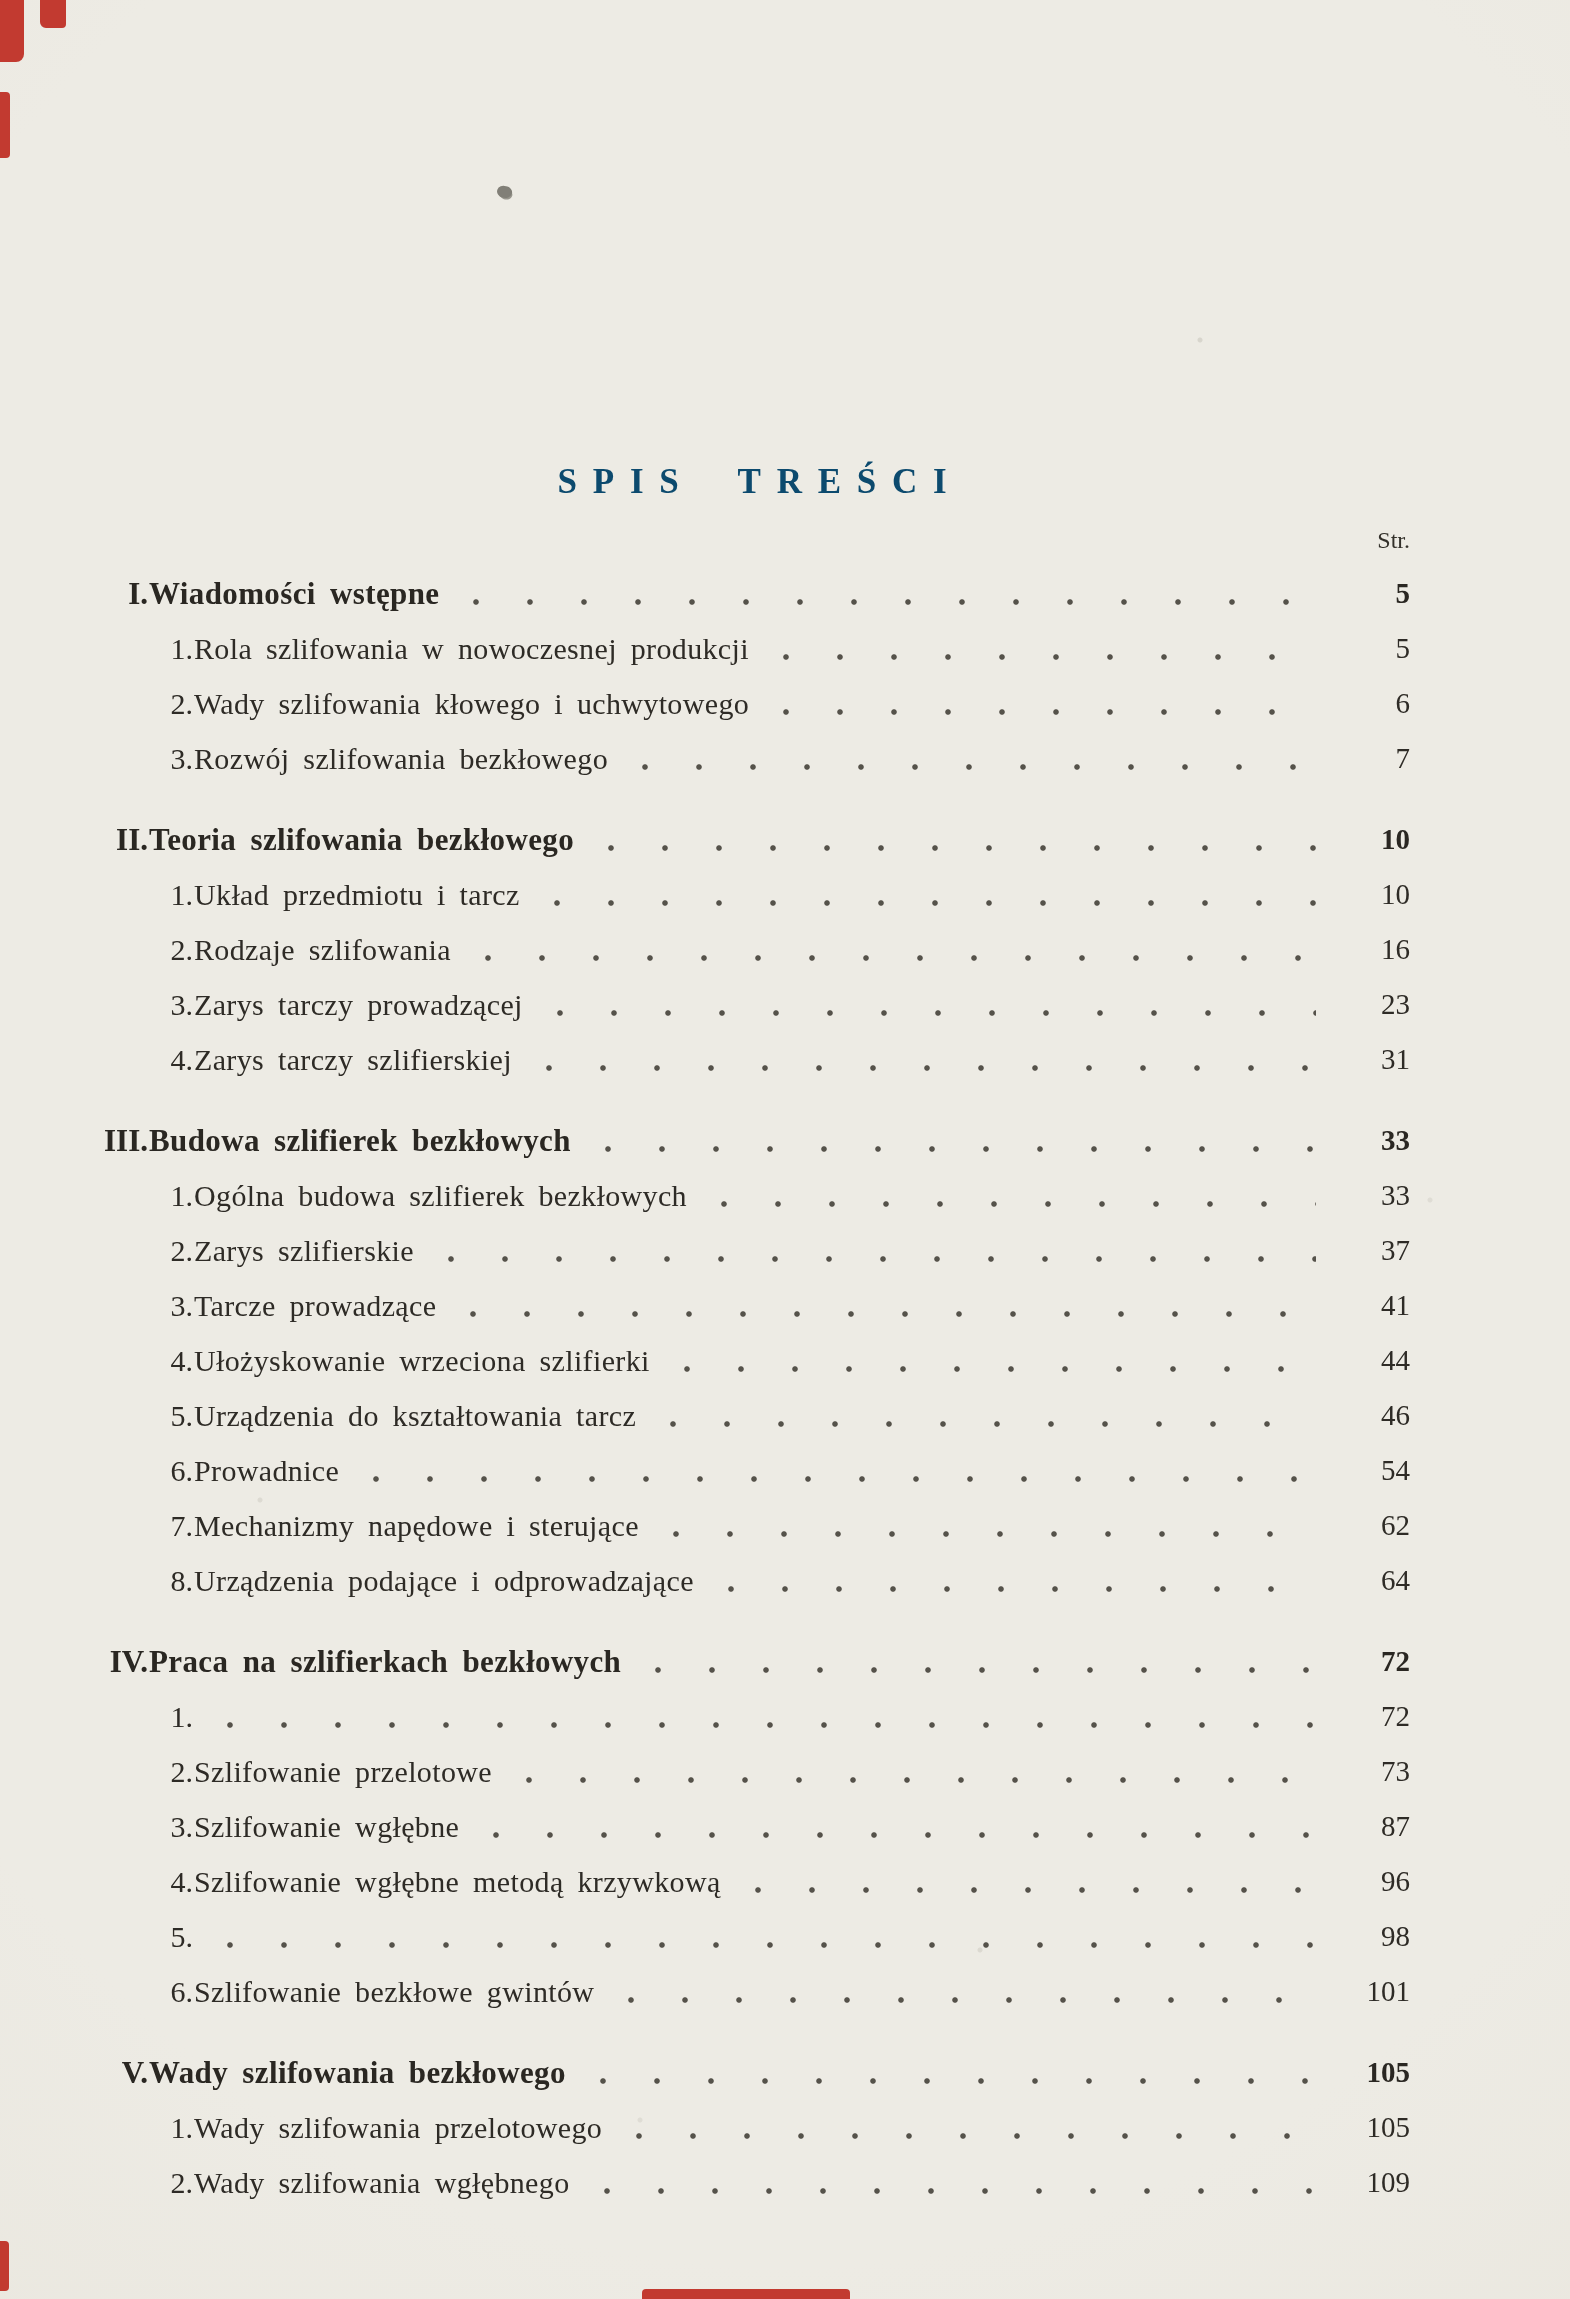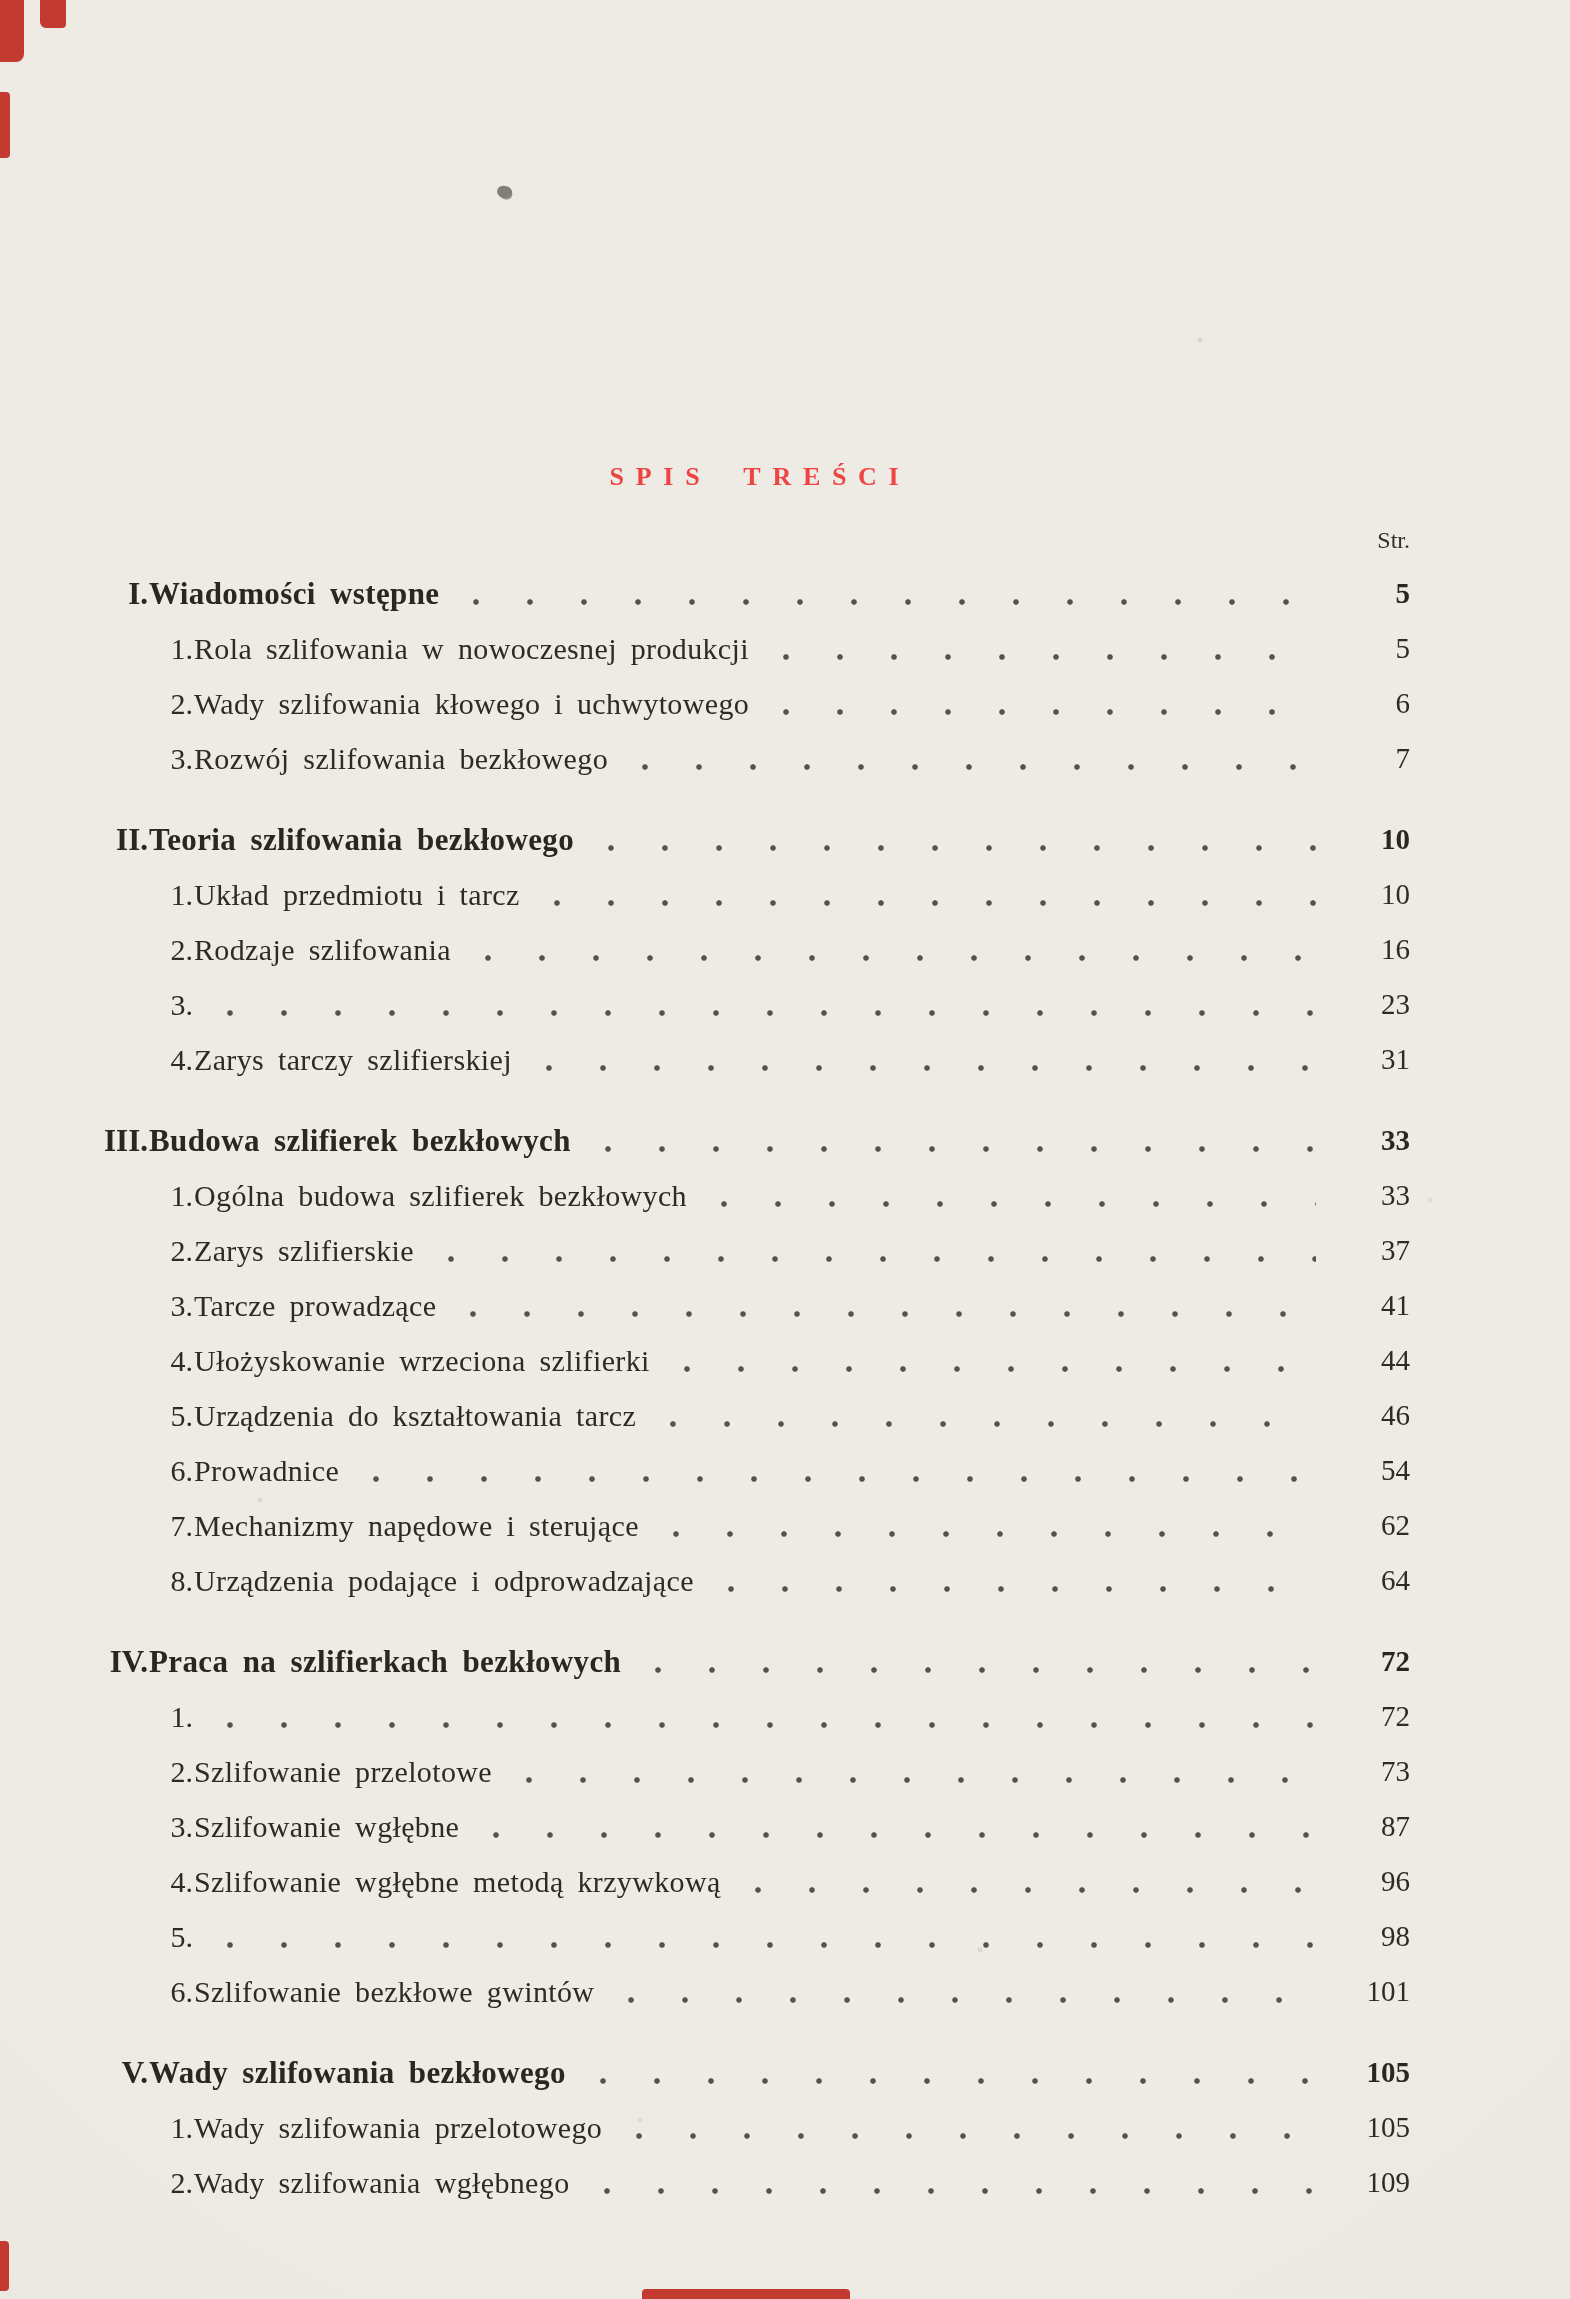--- a/index.html
+++ b/index.html
@@ -37,23 +37,23 @@
     position: absolute; left: 497px; top: 186px; width: 15px; height: 12px;
     background: #6f6d64; border-radius: 50% 45% 55% 50%;
     box-shadow: 2px 2px 0 -1px #8a887e; opacity: .85;
     transform: rotate(18deg);
   }
 
   
   .title {
     position: absolute; top: 462px; left: 0; right: 50px;
     margin: 0; text-align: center;
-    font-size: 26px; font-weight: 700;
+    font-size: 35px; font-weight: 700;
     letter-spacing: 0.45em; word-spacing: 0.55em;
-    color: #ef4444;
+    color: #0c4a6e;
   }
 
   
   .toc { position: absolute; left: 95px; right: 160px; top: 520px; }
   .str {
     height: 46px; line-height: 40px;
     text-align: right; font-size: 24px; color: #33302a;
   }
   .row { display: flex; height: 55px; line-height: 55px; white-space: nowrap; }
   .section { margin-top: 26px; }
@@ -139,20 +139,21 @@
 
   <div class="row item-row">
     <span class="num">2.</span>
     <span class="label">Rodzaje szlifowania</span>
     <span class="leader"></span>
     <span class="pagenum">16</span>
   </div>
 
   <div class="row item-row">
     <span class="num">3.</span>
+    <span class="label">Zarys tarczy prowadzącej</span>
     <span class="leader"></span>
     <span class="pagenum">23</span>
   </div>
 
   <div class="row item-row">
     <span class="num">4.</span>
     <span class="label">Zarys tarczy szlifierskiej</span>
     <span class="leader"></span>
     <span class="pagenum">31</span>
   </div>

